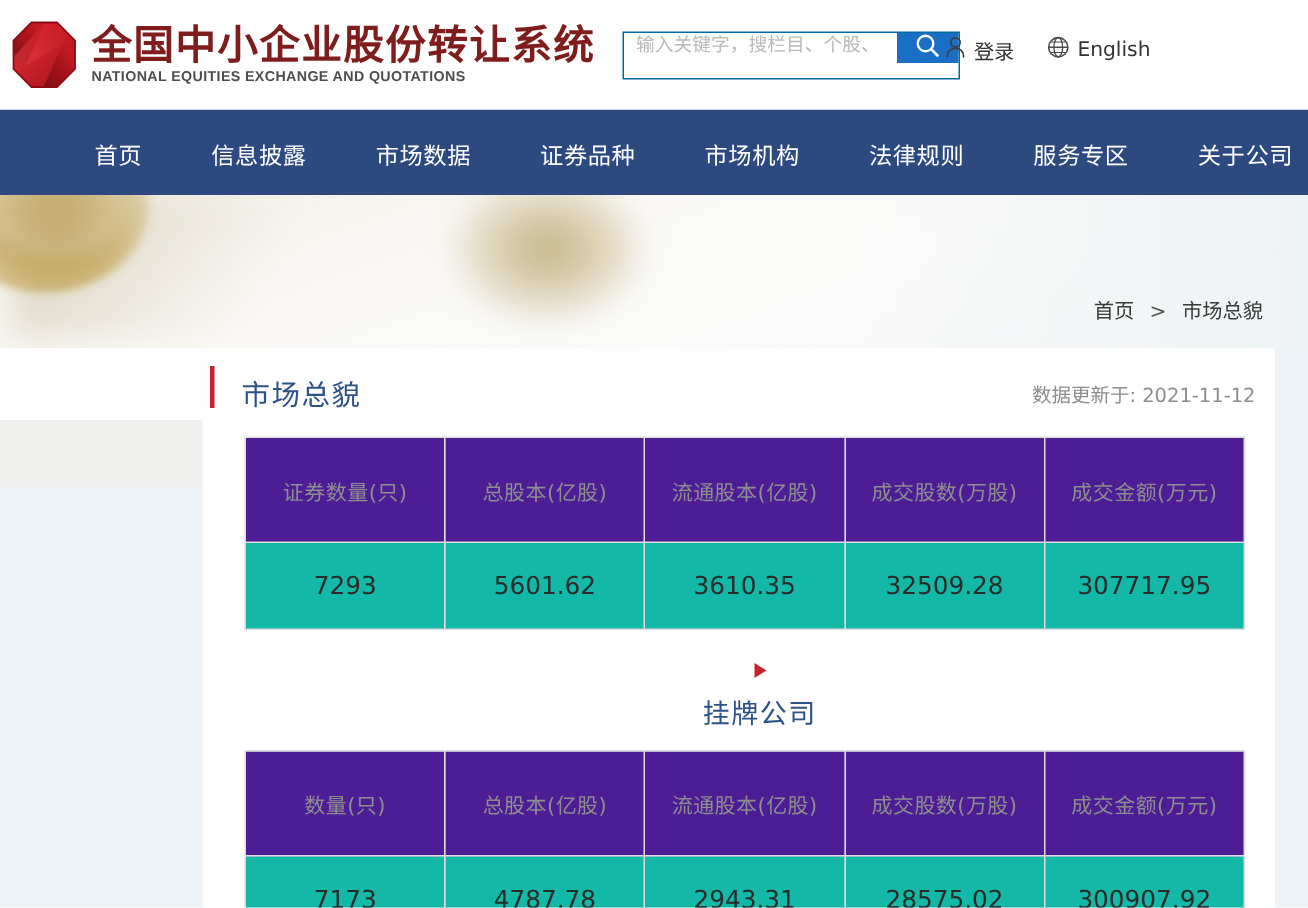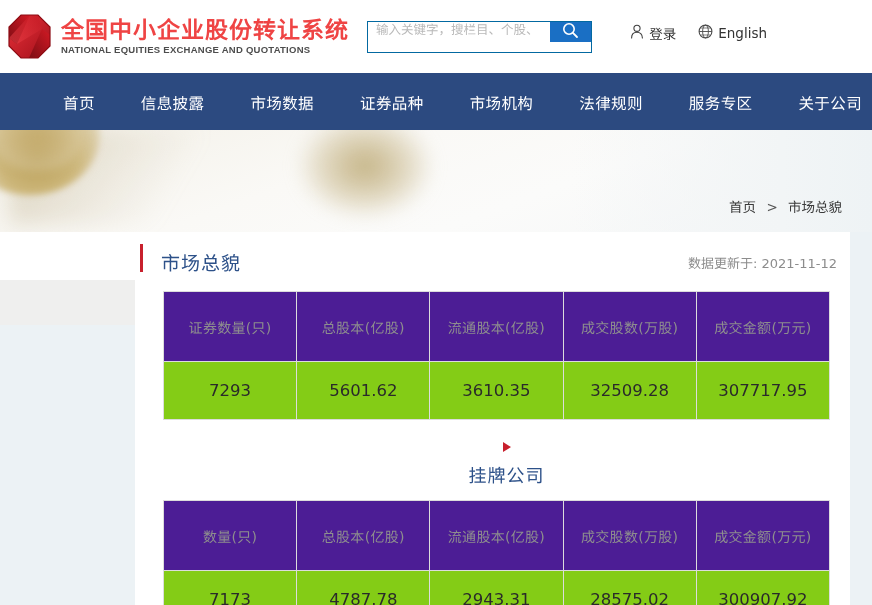--- a/index.html
+++ b/index.html
@@ -38,24 +38,24 @@
     height: 45px;
     position: relative;
     flex: none;
   }
   .logo-mark svg { display: block; }
   .logo-text {
     line-height: 1;
   }
   .logo-text .cn {
     font-family: "DejaVu Sans", "Liberation Sans", sans-serif;
-    font-size: 23px;
+    font-size: 27px;
     font-weight: bold;
     letter-spacing: 1px;
-    color: #ef4444;
+    color: #7f1d1d;
     display: block;
     white-space: nowrap;
   }
   .logo-text .en {
     font-size: 9.5px;
     font-weight: bold;
     letter-spacing: 0.25px;
     color: #4d4d4d;
     display: block;
     margin-top: 3px;
@@ -262,21 +262,21 @@
   }
   table.stat th {
     background: #4c1d95;
     color: #8e8e8e;
     font-size: 14px;
     height: 67px;
     font-family: "DejaVu Sans", "Liberation Sans", sans-serif;
     letter-spacing: 0.3px;
   }
   table.stat td {
-    background: #84cc16;
+    background: #14b8a6;
     color: #2a2a2a;
     font-size: 16.5px;
     height: 55px;
     font-family: "DejaVu Sans", "Liberation Sans", sans-serif;
   }
 
   .section-head {
     display: flex;
     align-items: center;
     gap: 9px;

